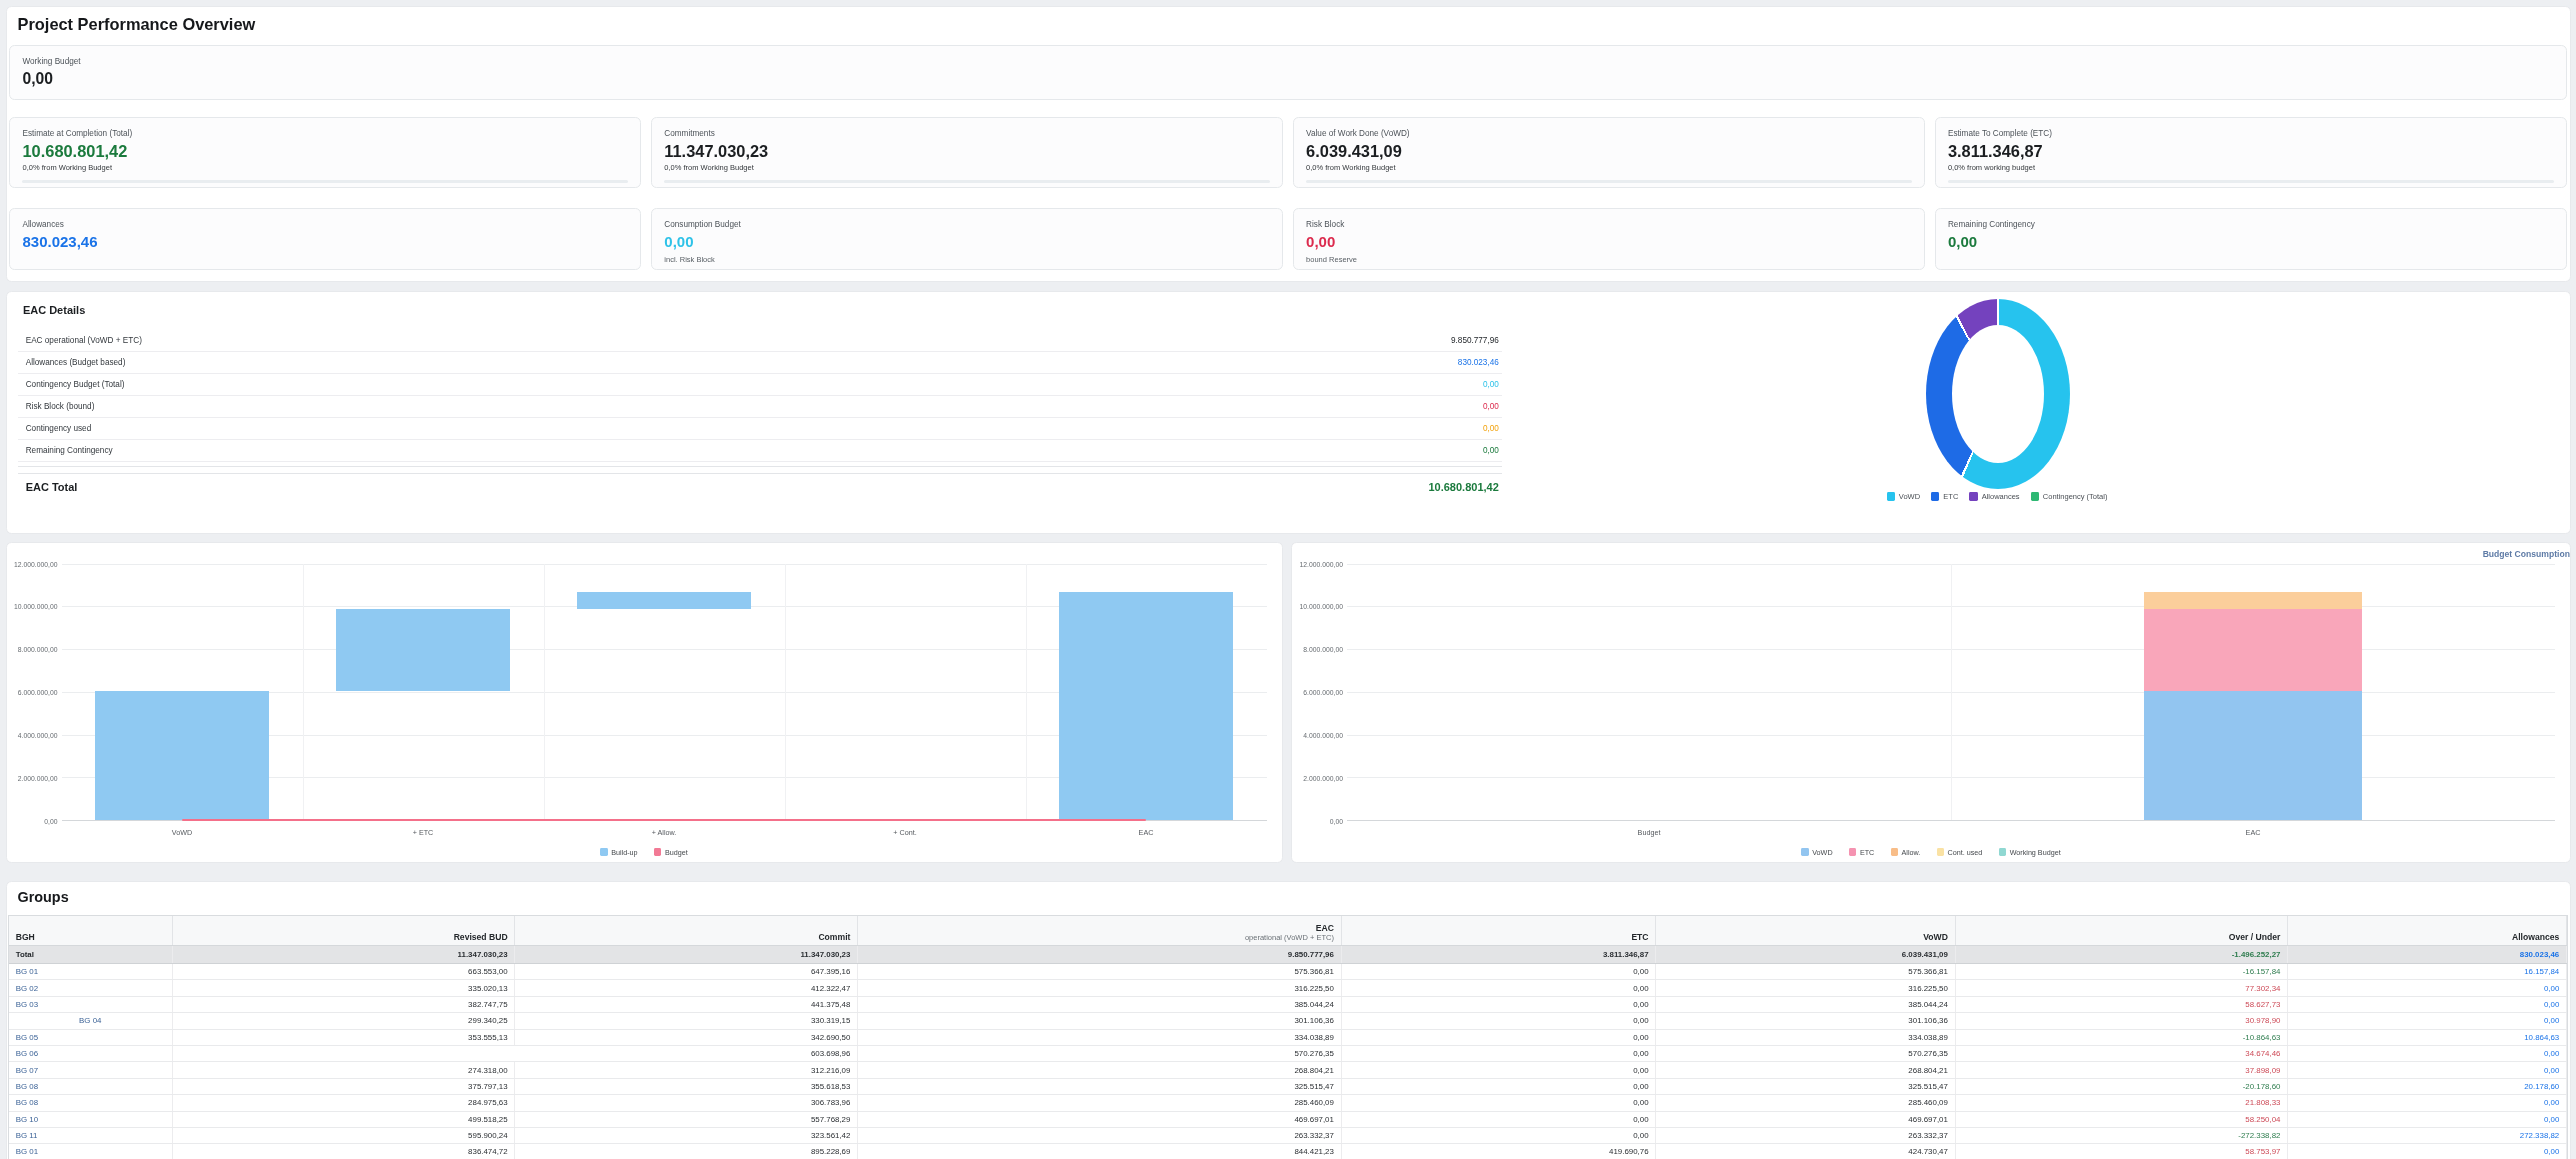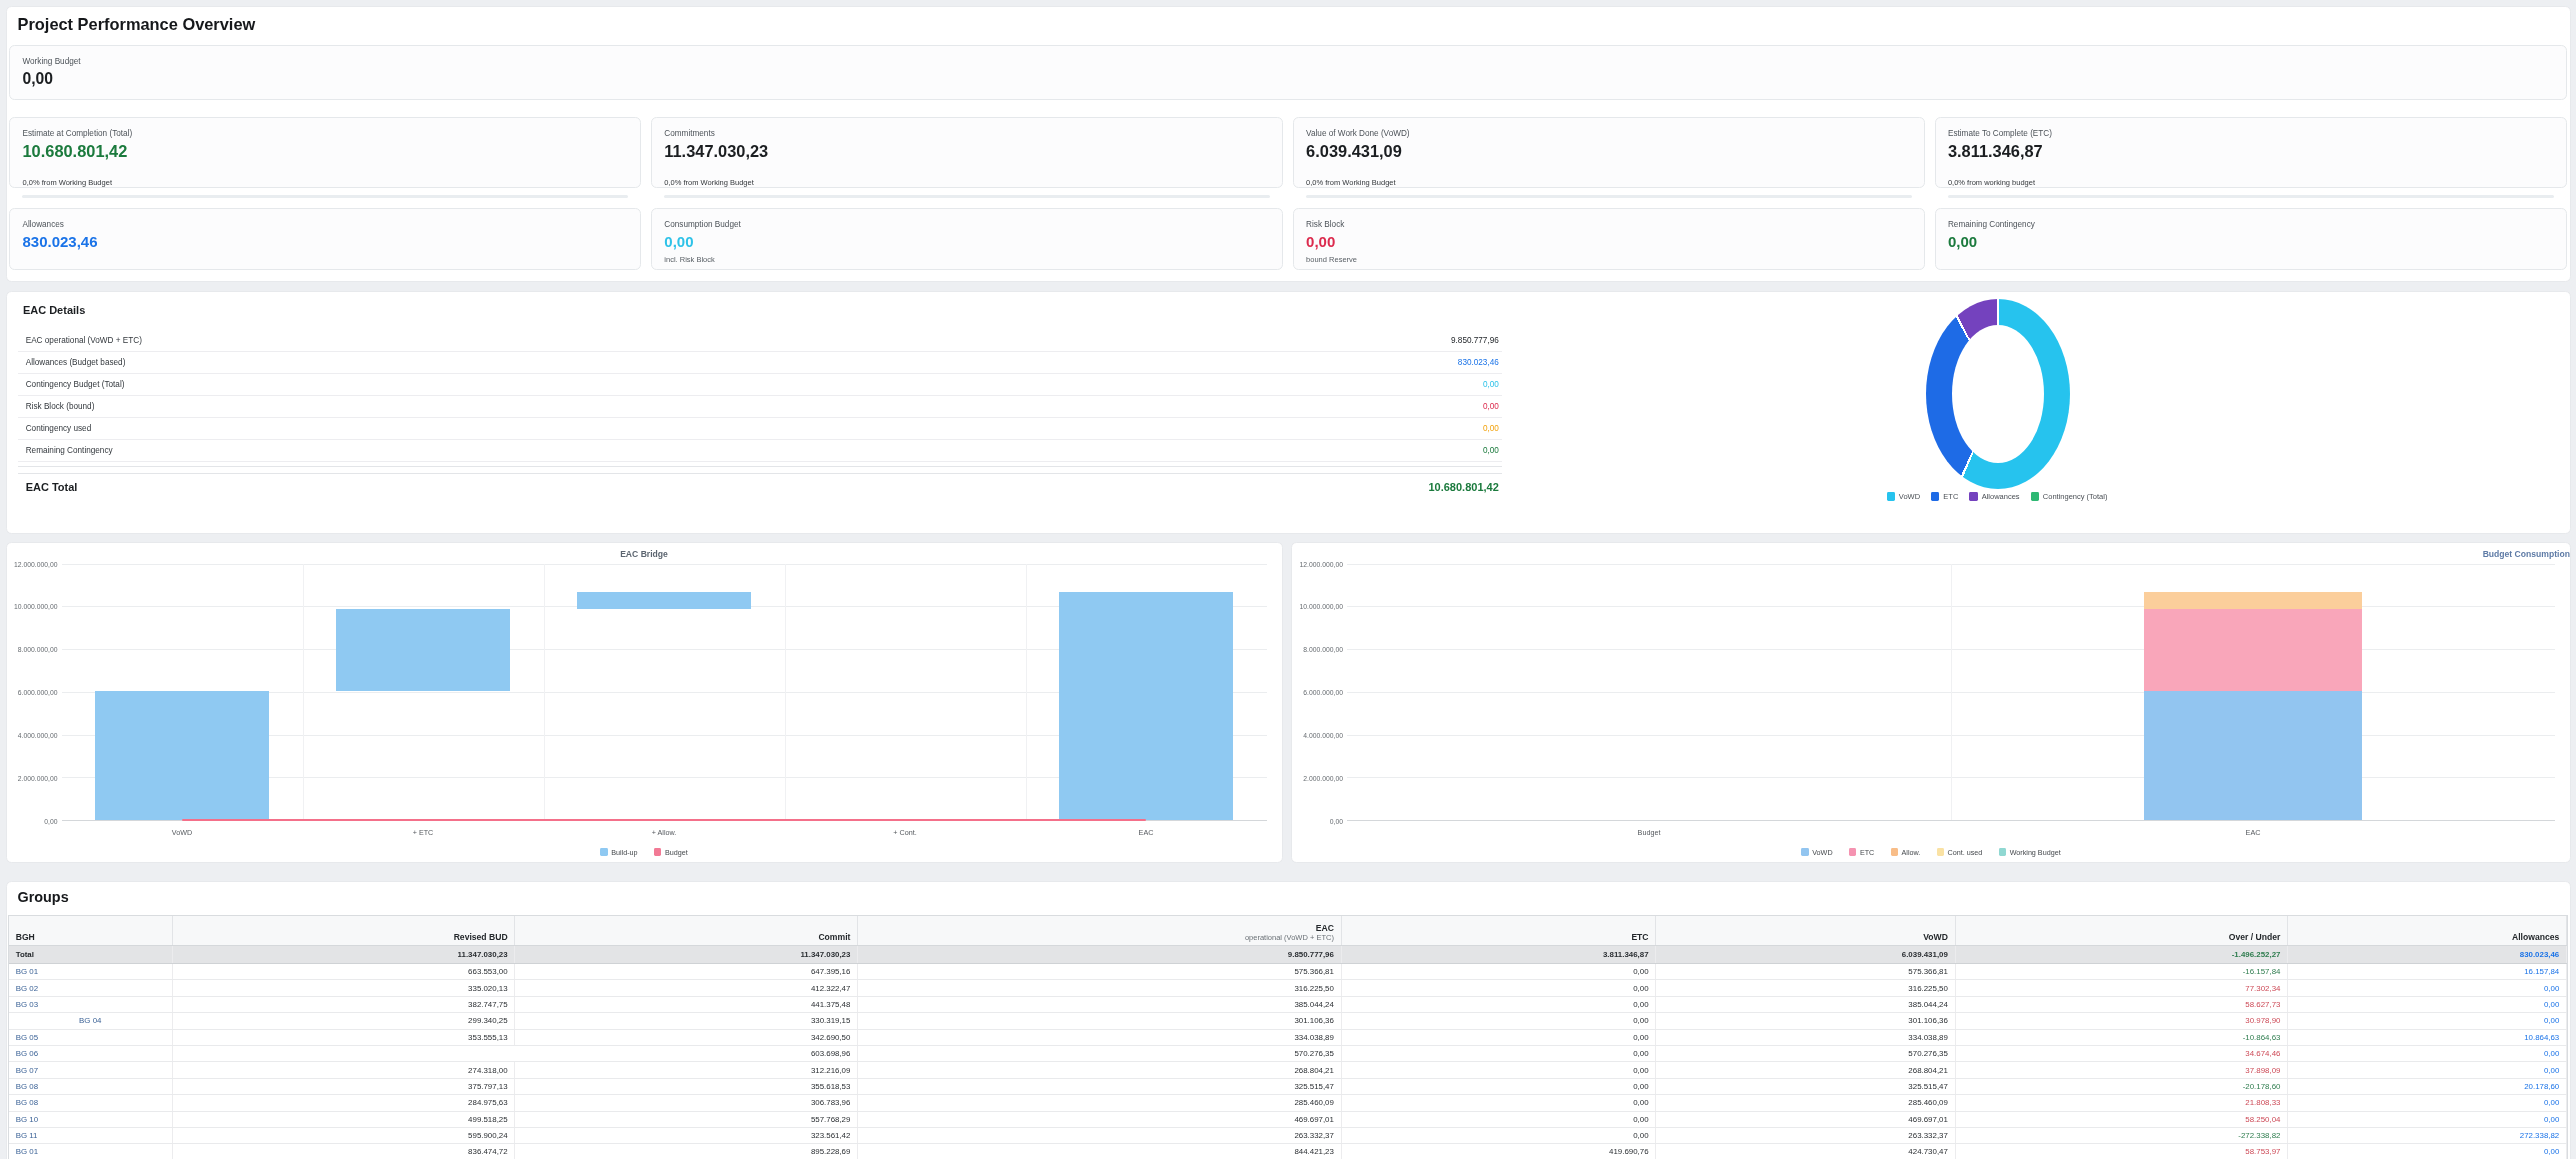--- a/index.html
+++ b/index.html
@@ -19,21 +19,21 @@
 .mini { background:#fcfcfd; border:0.7px solid #e5e8eb; border-radius:5.5px; padding:11px 12.3px; position:relative; }
 .wb-card { position:absolute; left:2.7px; right:2.7px; top:38px; height:55px; }
 .kpi-row { position:absolute; left:2.7px; right:2.7px; display:flex; gap:9.6px; }
 .row2 { top:110px; height:71px; }
 .row3 { top:201px; height:62px; }
 .kpi-row .mini { flex:1; }
 .kpi-label { font-size:8.2px; color:#4d5359; }
 .kpi-value { font-size:16.4px; font-weight:bold; margin-top:4.1px; color:#1b1e21; }
 .wb-card .kpi-value { font-size:15.7px; }
 .row3 .kpi-value { font-size:15px; }
-.kpi-delta { font-size:7.5px; color:#34383c; margin-top:17px; }
+.kpi-delta { font-size:7.5px; color:#34383c; margin-top:2px; }
 .kpi-sub { font-size:7.5px; color:#5a6066; margin-top:5.5px; }
 .progress { margin-top:8.2px; height:3.4px; background:#e9edf0; border-radius:2.1px; }
 
 
 .eac-card { left:5.5px; top:291px; width:2565px; height:243px; }
 .section-title { position:absolute; left:16.4px; top:12.3px; font-size:11px; font-weight:bold; color:#1b1e21; }
 .eac-rows { position:absolute; left:11px; top:38px; width:1484px; }
 .eac-row { height:22px; display:flex; align-items:center; justify-content:space-between; border-bottom:0.7px solid #ededf0; padding:0 2.7px 0 8.2px; }
 .eac-row .lbl { font-size:8.2px; color:#33383d; }
 .eac-row .val { font-size:8.2px; }
@@ -195,21 +195,20 @@
           <span>Allowances</span>
         </span>
         <span class="dleg-item">
           <span class="swatch" style="background: rgb(46, 184, 115);"></span>
           <span>Contingency (Total)</span>
         </span>
       </div>
   </section>
 
   <section class="card chart-card-left" id="bridge-card">
-    <div class="chart-title">EAC Bridge</div>
   <div class="plot">
         <div class="gline" style="top: 83.3333%;"></div>
         <div class="gline" style="top: 66.6667%;"></div>
         <div class="gline" style="top: 50%;"></div>
         <div class="gline" style="top: 33.3333%;"></div>
         <div class="gline" style="top: 16.6667%;"></div>
         <div class="gline" style="top: 0%;"></div>
         <div class="vline" style="left: 20%;"></div>
         <div class="vline" style="left: 40%;"></div>
         <div class="vline" style="left: 60%;"></div>

